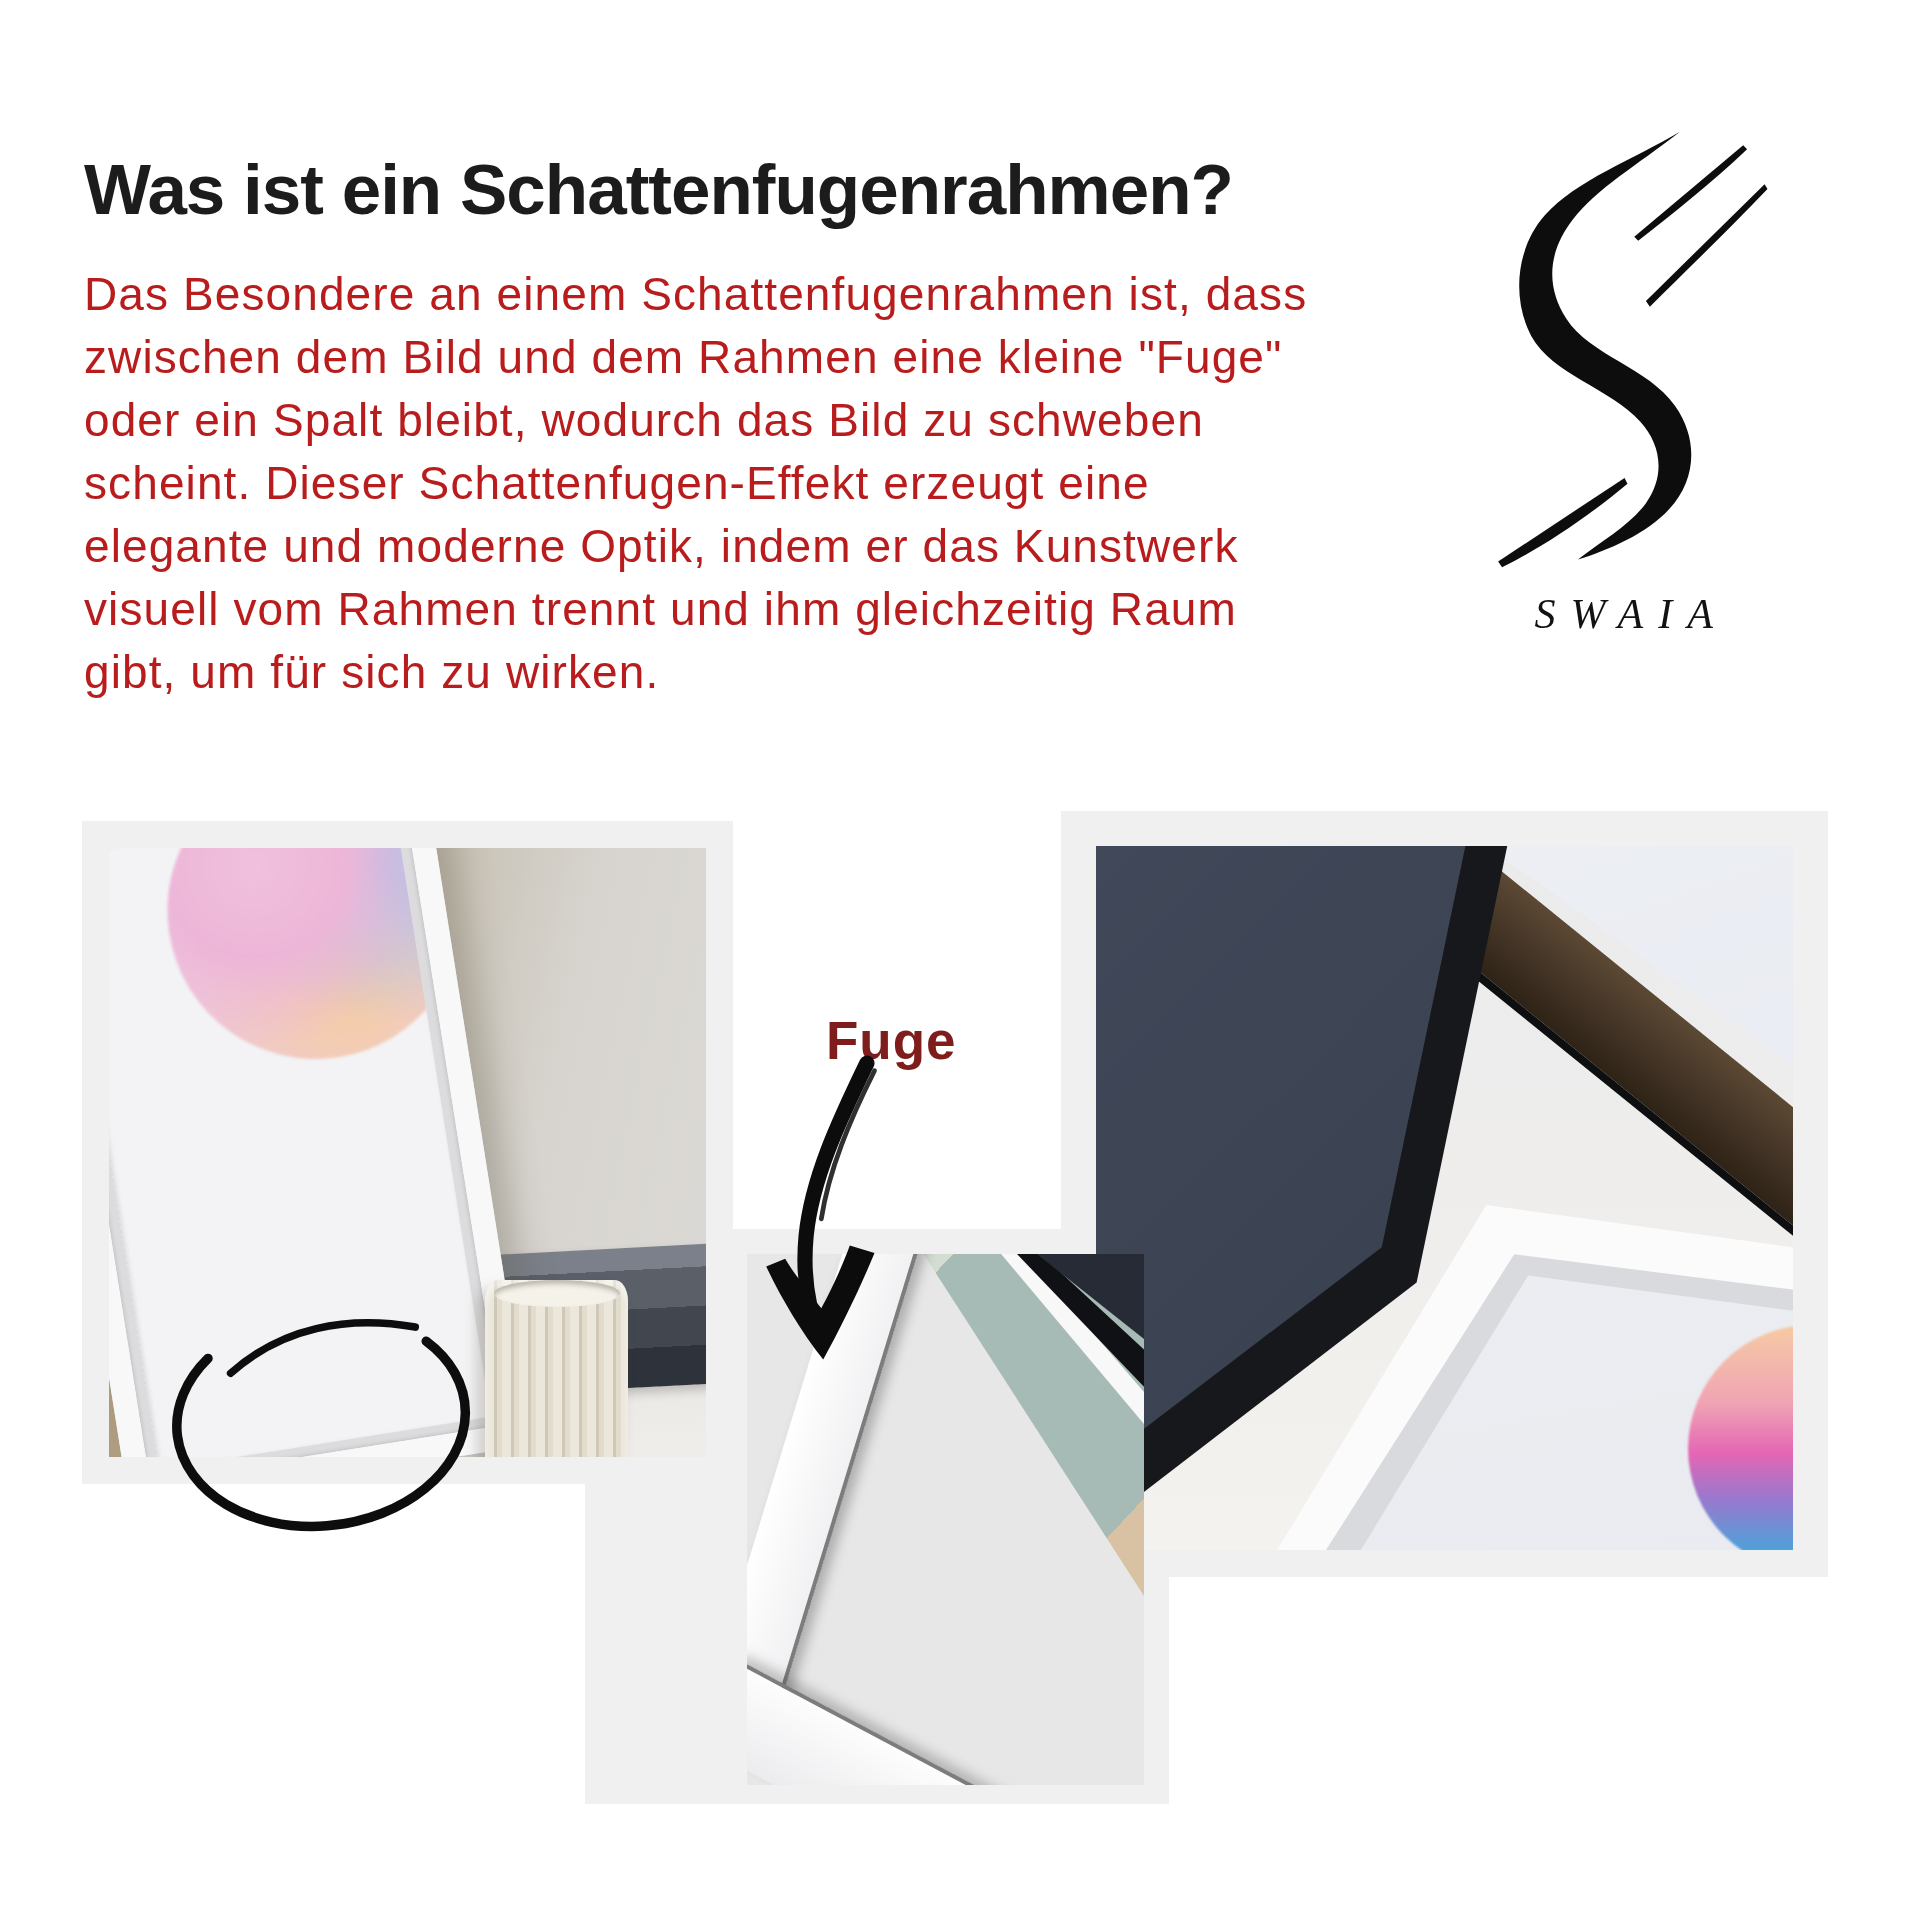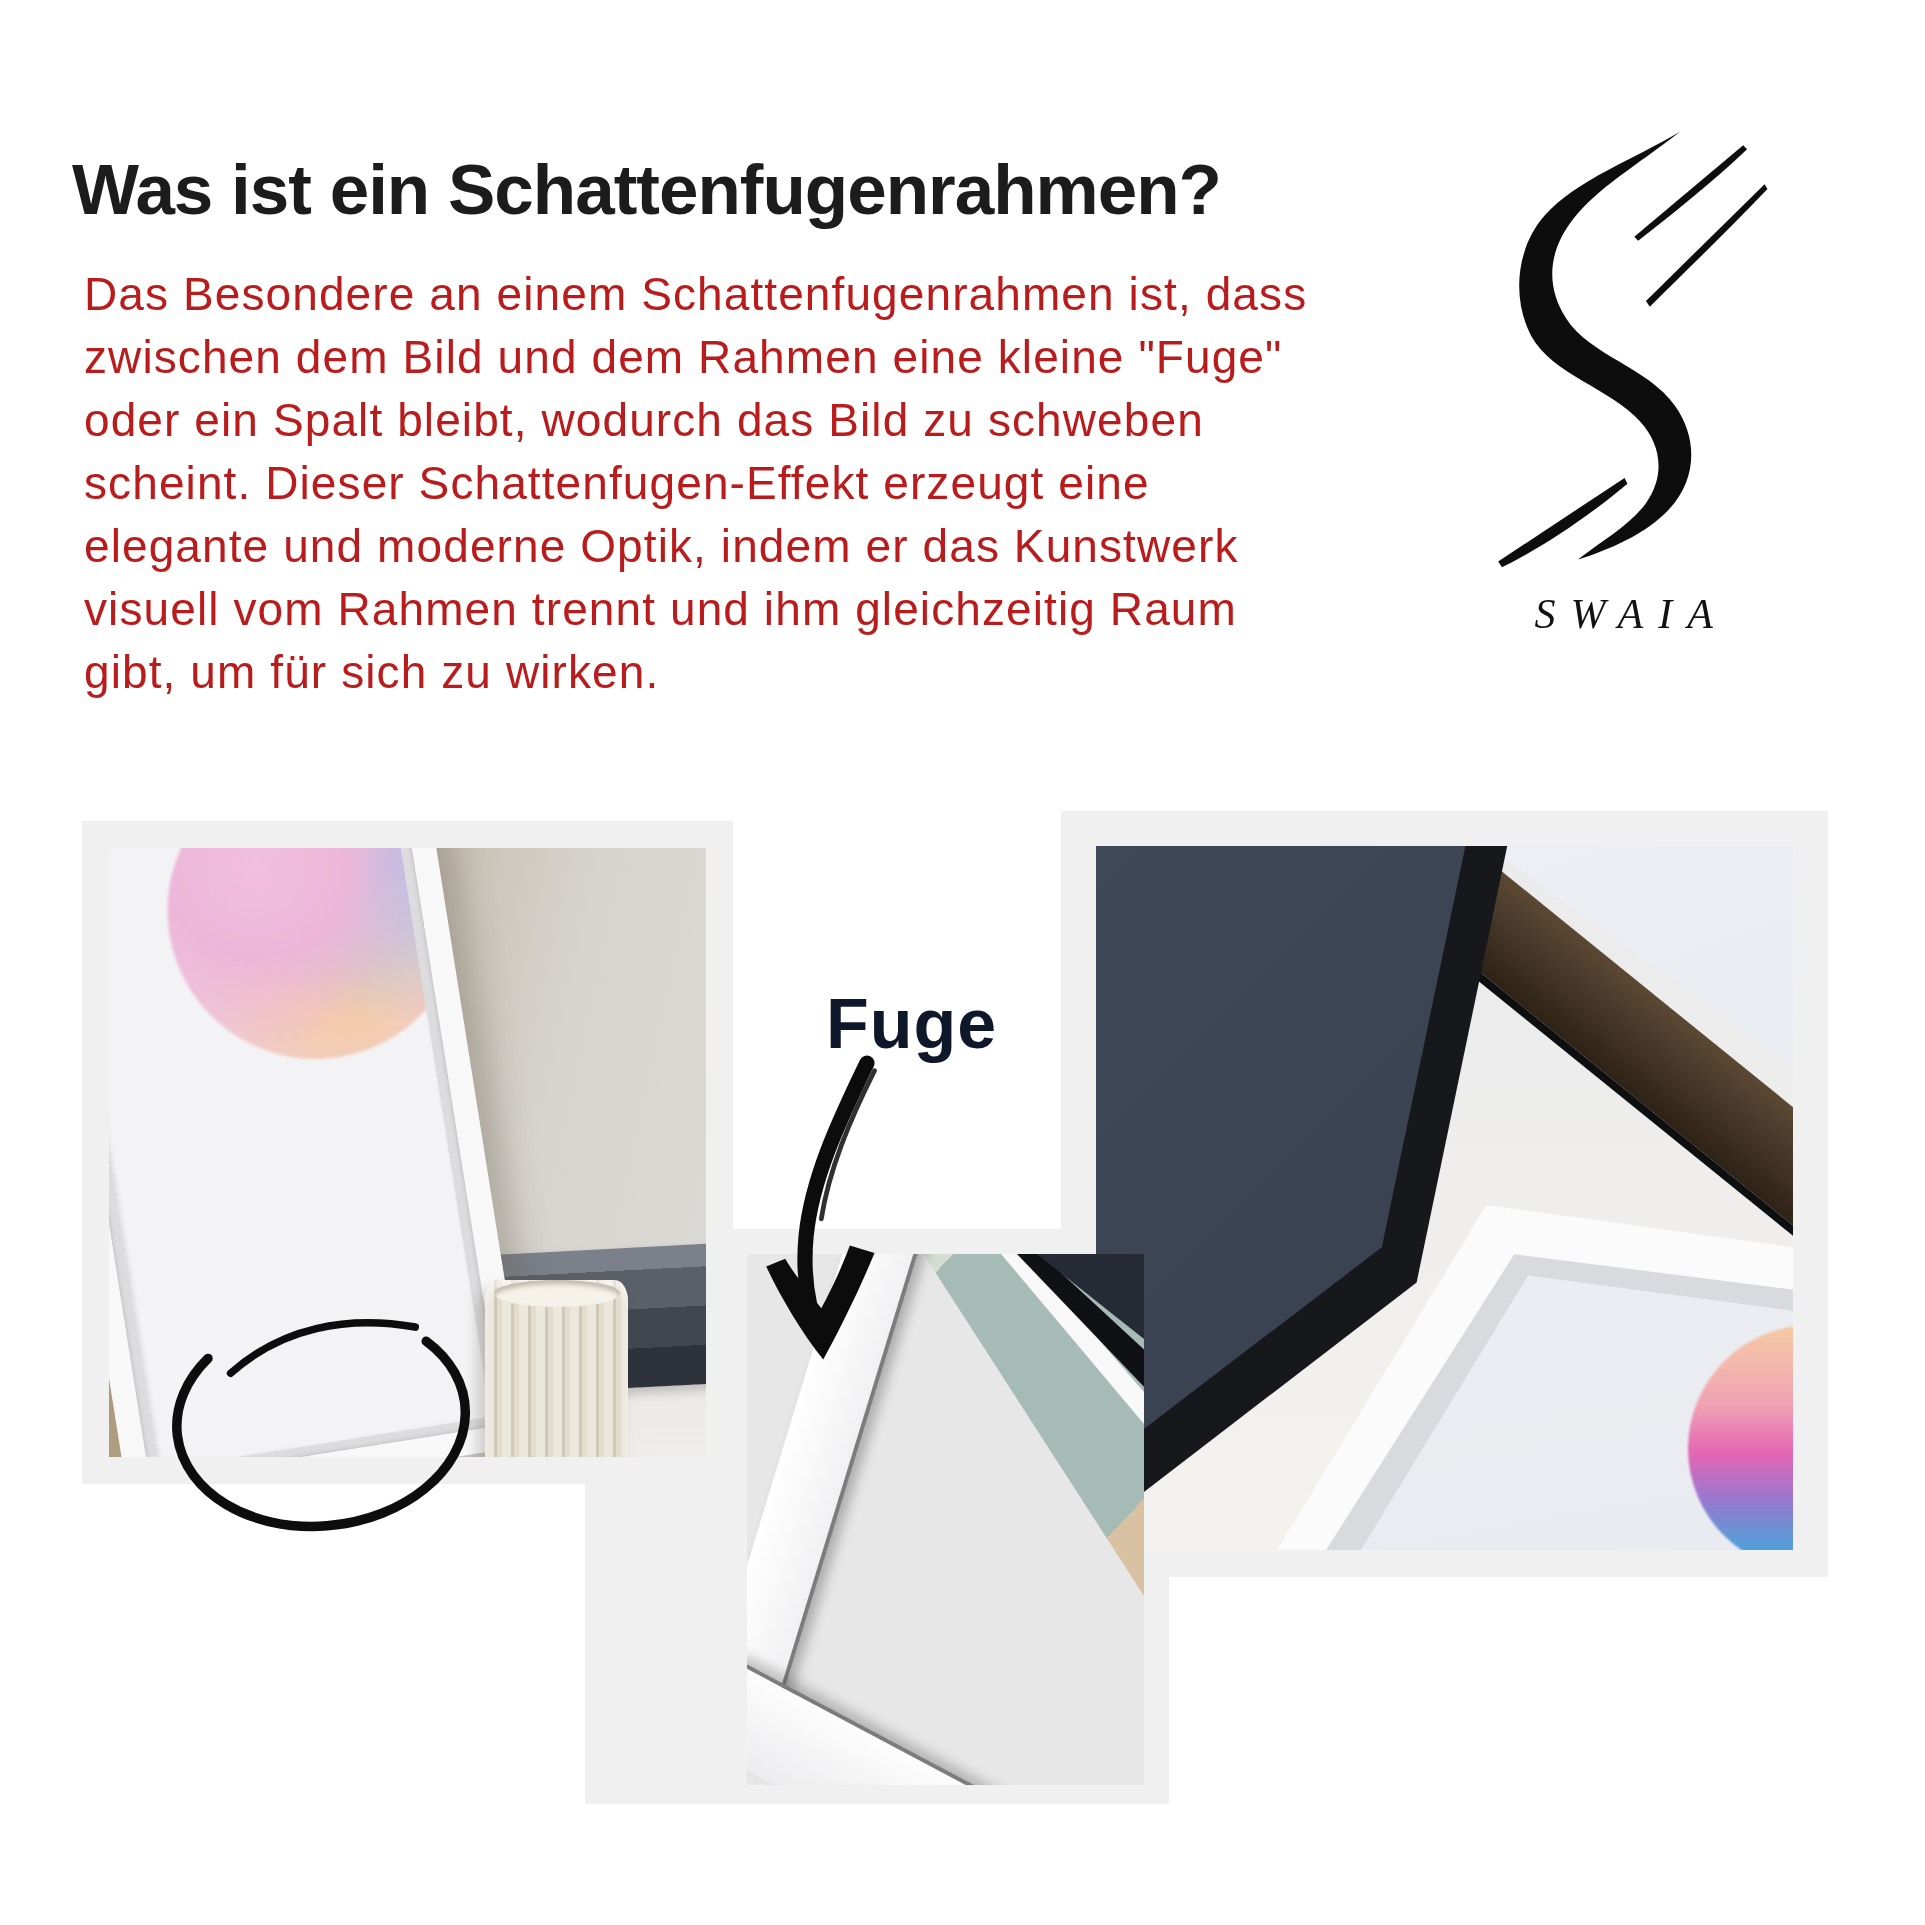--- a/index.html
+++ b/index.html
@@ -1,20 +1,20 @@
 <!DOCTYPE html>
 <html style="font-size:15px"><head>
 <meta charset="utf-8">
 <style>
   html,body{margin:0;padding:0;background:#fff;}
   .page{position:relative;width:1926px;height:1926px;background:#ffffff;overflow:hidden;
         font-family:"Liberation Sans",sans-serif;}
 
   
-  .headline{position:absolute;left:72px;top:103px;width:1408px;
+  .headline{position:absolute;left:84px;top:103px;width:1408px;
     font-size:71px;font-weight:800;letter-spacing:-1px;color:#1c1c1c;line-height:1.1;}
   .intro{position:absolute;left:84px;top:217px;width:1389px;
     font-size:46px;font-weight:400;color:#b91c1c;line-height:63px;letter-spacing:1.1px;
     white-space:pre-line;}
 
   
   .logo{position:absolute;left:1479px;top:122px;width:295px;height:533px;font-style:italic;}
   .logo svg{display:block;}
   .brand-name{position:absolute;left:0;top:468px;width:295px;text-align:center;
     font-family:"Liberation Serif",serif;font-size:42px;color:#121212;
@@ -53,22 +53,22 @@
     background:repeating-linear-gradient(90deg,#ece7db 0 8.6px,#cfc8b8 8.6px 12.4px,#e2dccd 12.4px 17px);
     border-radius:13.3px 13.3px 9.5px 9.5px / 21px 21px 11.4px 11.4px;
     box-shadow:inset 0 9.5px 7.6px rgba(255,255,255,.5), -7.6px 9.5px 13.3px rgba(90,85,70,.25);}
   .vase:before{content:"";position:absolute;left:6%;top:0;width:88%;height:14%;
     background:#f5f2ea;border-radius:50%;box-shadow:inset 0 3.8px 5.7px rgba(120,110,95,.45);}
 
   
   .circle-annot{position:absolute;left:141px;top:1295px;z-index:30;}
 
   
-  .fuge-label{position:absolute;left:826px;top:984px;font-size:70px;font-weight:800;
-    color:#0f172a;letter-spacing:1px;z-index:20;}
+  .fuge-label{position:absolute;left:826px;top:1010px;font-size:53px;font-weight:800;
+    color:#7f1d1d;letter-spacing:1px;z-index:20;}
   .brush-arrow{position:absolute;left:732px;top:1046px;z-index:20;}
 
   
   .photo-mid{position:absolute;left:747px;top:1254px;width:397px;height:531px;
     background:#e7e7e8;overflow:hidden;z-index:3;}
   .mid-art{position:absolute;left:-5%;top:-12%;width:115%;height:100%;
     clip-path:polygon(34% 0,100% 0,100% 88%);
     background:linear-gradient(133deg,#d3ddd1 0%,#d3ddd1 30%,#a6bab6 30%,#a6bab6 74%,#d9c2a4 74%,#d9c2a4 100%);}
   .mid-bar-v{position:absolute;left:107px;top:-33px;width:68px;height:514px;
     transform:rotate(17deg);transform-origin:top center;

